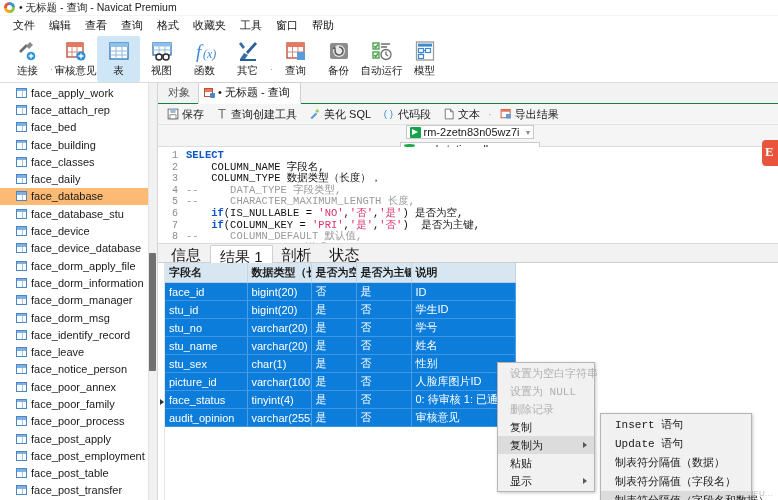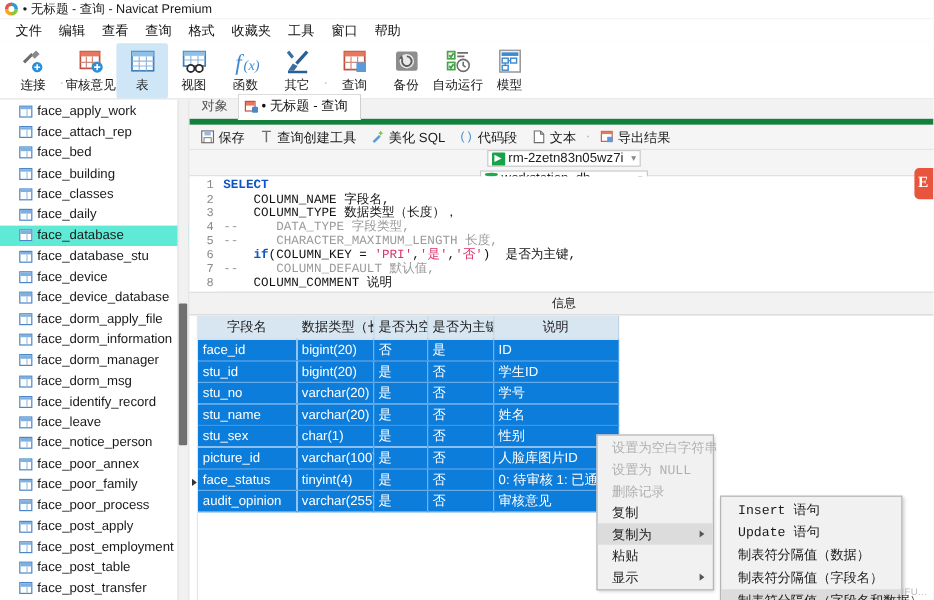--- a/index.html
+++ b/index.html
@@ -64,21 +64,21 @@
   .sidebar {
     width: 158px; background: #ffffff; position: relative;
     border-right: 1px solid #d4d4d4; overflow: hidden;
   }
   .tree { padding-top: 1px; }
   .tree-item {
     height: 17.3px; display: flex; align-items: center; gap: 4px;
     padding-left: 16px; font-size: 11px; color: #1a1a1a; white-space: nowrap;
     cursor: default;
   }
-  .tree-item.sel { background: #5eead4; }
+  .tree-item.sel { background: #fdba74; }
   .tbl-ico {
     width: 11px; height: 10px; flex: 0 0 auto;
     background: #ffffff; border: 1px solid #4a86c8; position: relative;
   }
   .tbl-ico::before {
     content:""; position:absolute; left:0; top:0; right:0; height:2.5px; background:#7fb0e0;
   }
   .tbl-ico::after {
     content:""; position:absolute; left:4.5px; top:2.5px; bottom:0; width:1px; background:#9cc3e8;
   }
@@ -89,21 +89,21 @@
   .sb-track {
     position:absolute; right:0px; top:0; width:9px; bottom:0; background:#f1f1f1;
     border-left:1px solid #e3e3e3;
   }
 
   
   .rightpane { flex: 1; display: flex; flex-direction: column; background: #f7f7f7; position: relative; }
 
   .objbar {
     height: 21px; background:#f2f2f2; display:flex; align-items:flex-end;
-    padding-left: 4px; border-bottom:5px solid #15803d;
+    padding-left: 4px; border-bottom:1px solid #15803d;
   }
   .obj-lbl { font-size: 11px; color:#555; padding: 2px 8px 3px 6px; }
   .obj-tab {
     display:flex; align-items:center; gap:3px; font-size:11px; color:#111;
     background:#ffffff; border:1px solid #d0d0d0; border-bottom:1px solid #ffffff;
     padding: 2px 10px 3px 5px; border-radius:2px 2px 0 0; position:relative; top:1px;
     white-space:nowrap;
   }
   .q-ico { width:11px; height:10px; position:relative; flex:0 0 auto; }
   .q-ico i { position:absolute; left:0; top:0; width:9px; height:9px; background:#fff; border:1px solid #c0503c; }
@@ -149,33 +149,33 @@
   .gutter div { height:11.6px; line-height:11.6px; padding-right:4px;}
   .code { position:absolute; left:28px; top:0; right:0; padding-top:3px; }
   .code .ln { height:11.6px; line-height:11.6px; white-space:pre; }
   .kw { color:#0b55c8; font-weight:bold; }
   .cmt { color:#9a9a9a; }
   .str { color:#d9336b; }
   .cn { color:#111; }
 
   
   .restabs {
-    height: 19px; background:#f2f2f2; display:flex; align-items:center;
-    padding-left: 4px; font-size:10px; border-bottom:1px solid #cfcfcf;flex-direction:column;
+    height: 19px; background:#f2f2f2; display:flex; align-items:flex-start;
+    padding-left: 4px; font-size:15px; border-bottom:1px solid #cfcfcf;
   }
   .rt { padding: 2px 9px 3px; color:#1a1a1a; cursor:default; white-space:nowrap;}
   .rt.active { background:#ffffff; border:1px solid #cfcfcf; border-bottom:1px solid #ffffff;
                position:relative; top:1px; border-radius:2px 2px 0 0;}
 
   
   .gridwrap { background:#ffffff; flex:1; position:relative; overflow:hidden; }
   table.grid { border-collapse: collapse; table-layout: fixed; width: 350px; margin-left:7px; }
   table.grid th {
-    background:#d8e6f2; color:#1a1a1a; font-weight:normal; font-size:11px;
-    text-align:center; padding:2px 4px; height:14px;
+    background:#d8e6f2; color:#1a1a1a; font-weight:bold; font-size:11px;
+    text-align:left; padding:2px 4px; height:14px;
     border-right:1px solid #c2d4e4; border-bottom:1px solid #b9cddf; white-space:nowrap; overflow:hidden;
   }
   table.grid td {
     background:#0d7ddb; color:#ffffff; font-size:11px; padding:1px 4px; height:15px;
     border-right:1px solid #4d9ee5; border-bottom:1px solid #3f97e3;
     white-space:nowrap; overflow:hidden;
   }
   .gridleft { position:absolute; left:0; top:0; width:7px; bottom:0; background:#fff; border-right:1px solid #e6e6e6;}
   .tri-mark { position:absolute; left:1.5px; width:0;height:0;
     border-left:4px solid #333; border-top:3px solid transparent; border-bottom:3px solid transparent; }
@@ -577,20 +577,21 @@
             <div>7</div>
             <div>8</div>
             <div>9</div>
           </div>
         <div class="code" id="code">
             <div class="ln"><span class="kw">SELECT</span></div>
             <div class="ln"><span class="cn">    COLUMN_NAME 字段名,</span></div>
             <div class="ln"><span class="cn">    COLUMN_TYPE 数据类型（长度），</span></div>
             <div class="ln"><span class="cmt">--     DATA_TYPE 字段类型,</span></div>
             <div class="ln"><span class="cmt">--     CHARACTER_MAXIMUM_LENGTH 长度,</span></div>
+            <div class="ln"><span class="kw">    if</span><span class="cn">(IS_NULLABLE = </span><span class="str">'NO'</span><span class="cn">,</span><span class="str">'否'</span><span class="cn">,</span><span class="str">'是'</span><span class="cn">) 是否为空,</span></div>
             <div class="ln"><span class="kw">    if</span><span class="cn">(COLUMN_KEY = </span><span class="str">'PRI'</span><span class="cn">,</span><span class="str">'是'</span><span class="cn">,</span><span class="str">'否'</span><span class="cn">)  是否为主键,</span></div>
             <div class="ln"><span class="cmt">--     COLUMN_DEFAULT 默认值,</span></div>
             <div class="ln"><span class="cn">    COLUMN_COMMENT 说明</span></div>
           </div>
       </div>
 
       <div class="restabs" id="restabs">
           <div class="rt">信息</div>
           <div class="rt active">结果 1</div>
           <div class="rt">剖析</div>

